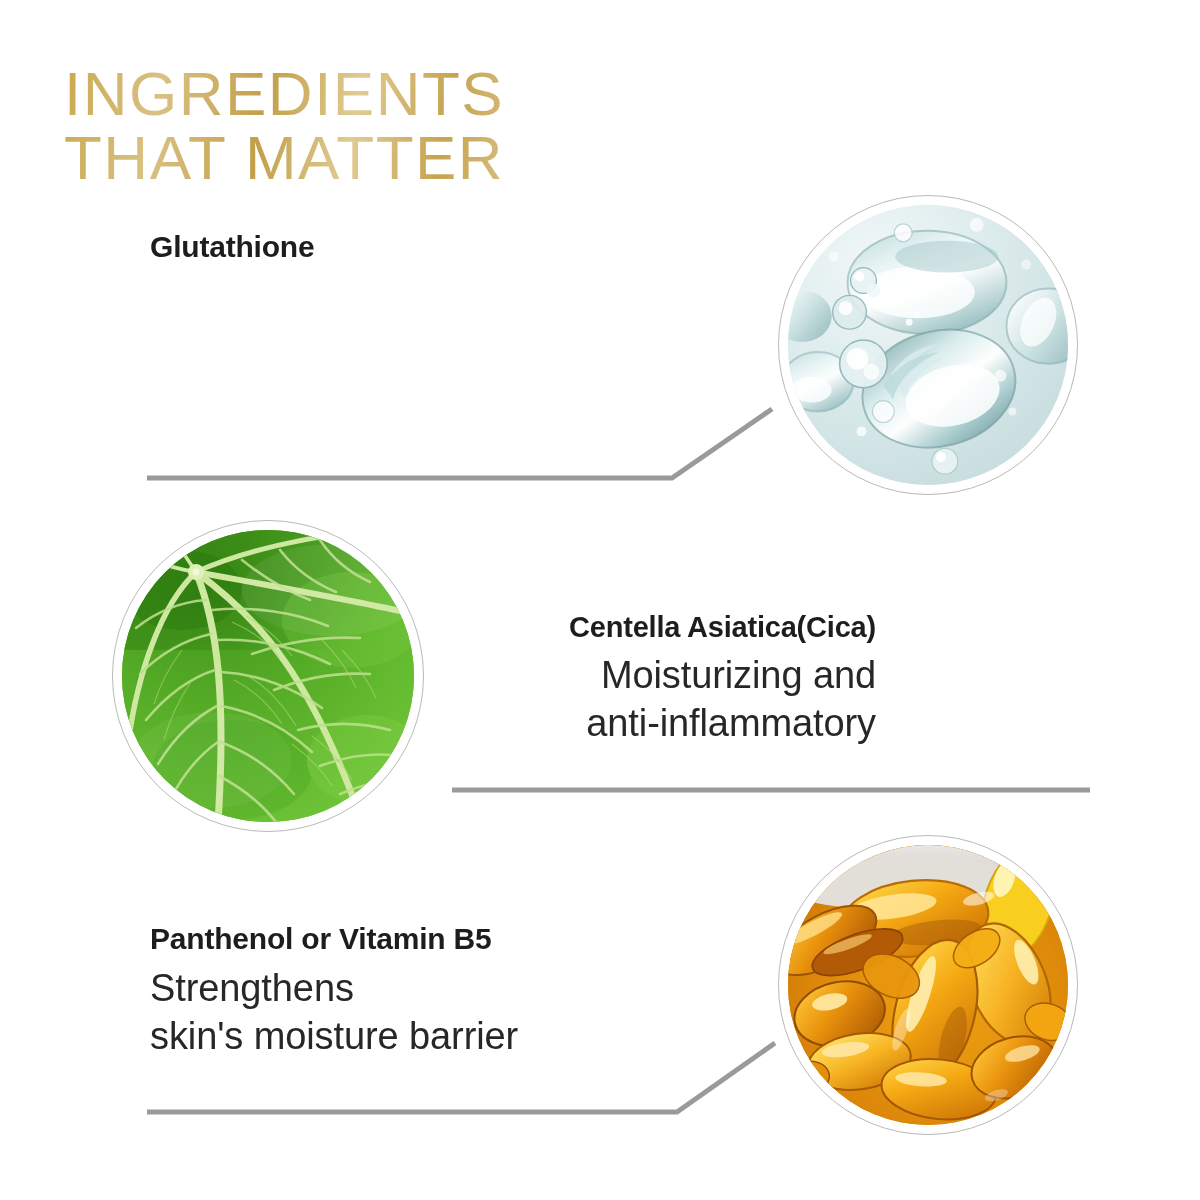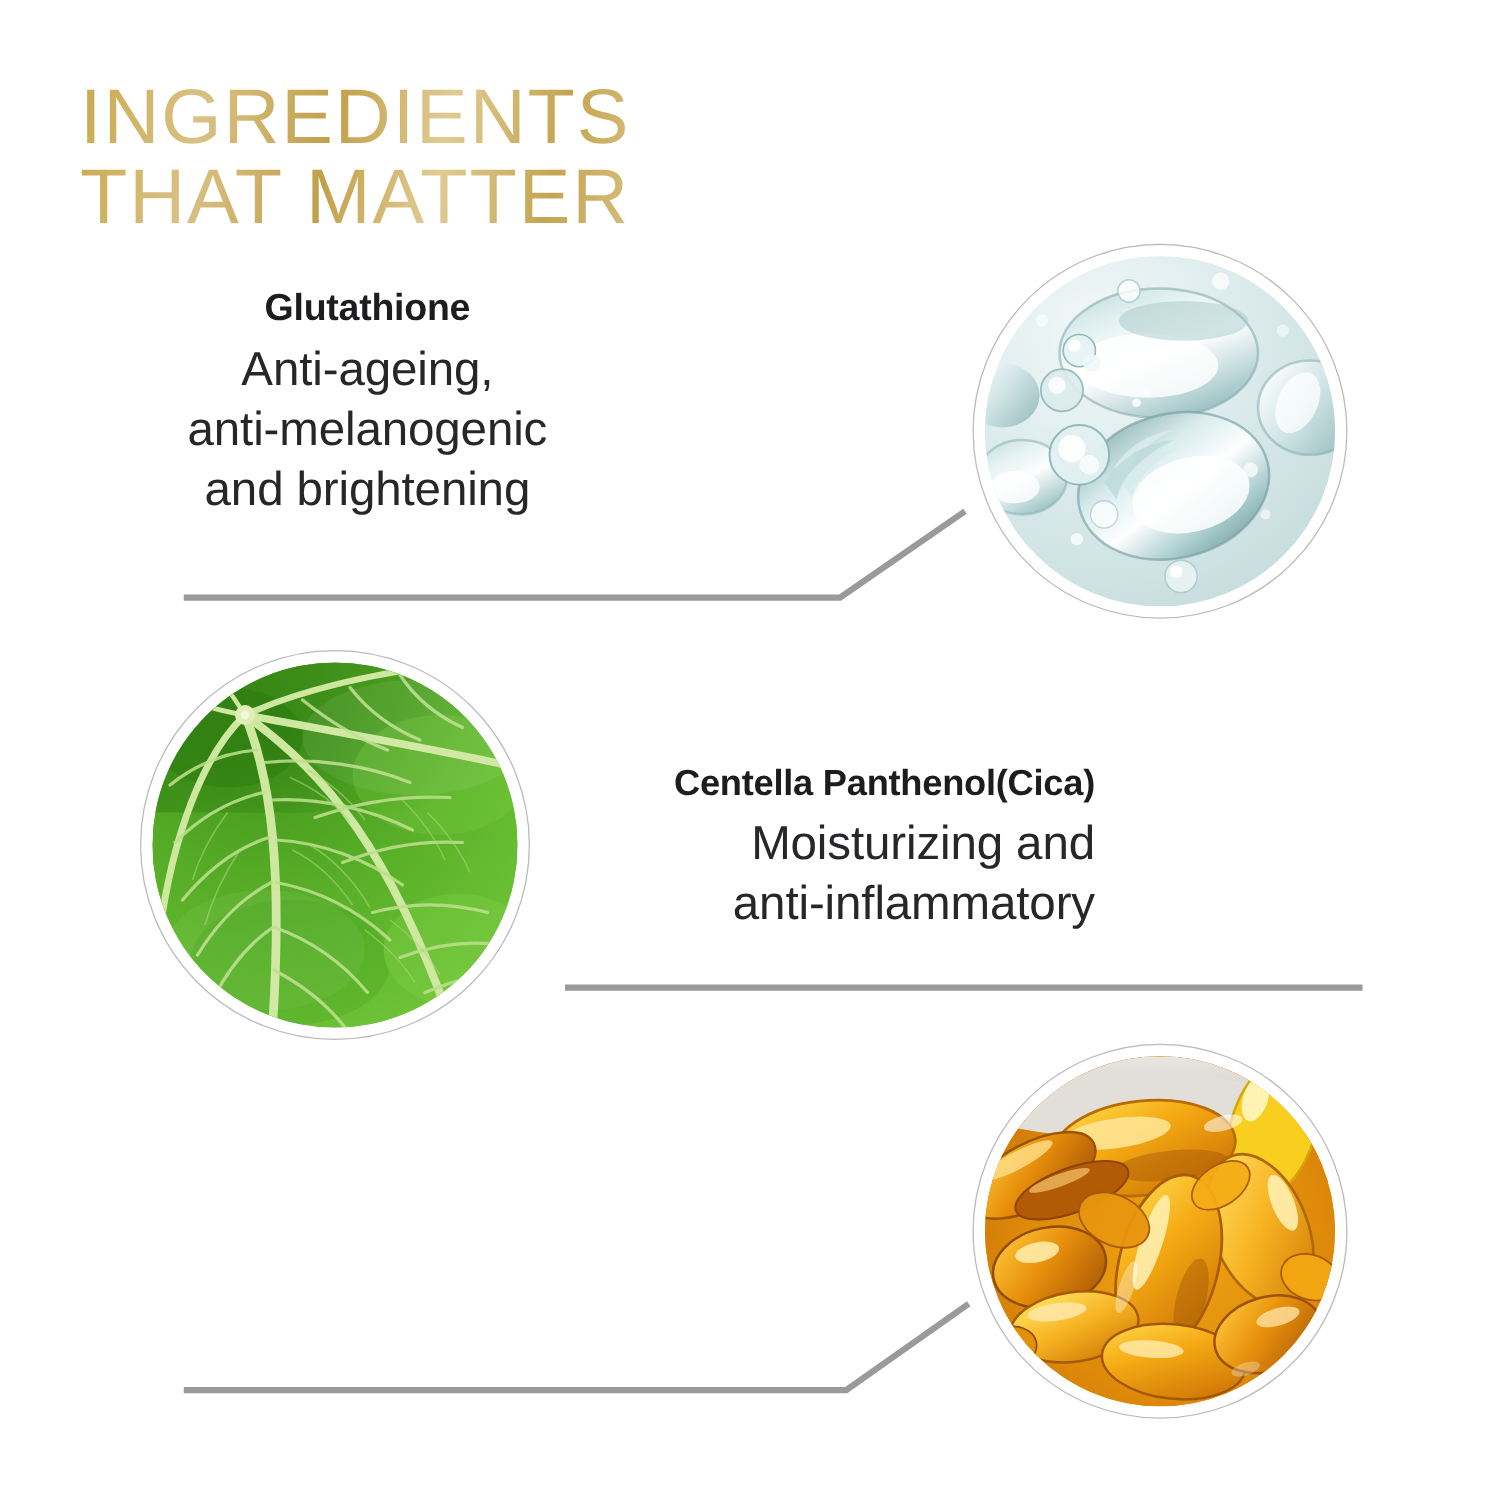--- a/index.html
+++ b/index.html
@@ -107,31 +107,33 @@
 
     <polyline points="147,478 672,478 772,409" fill="none" stroke="#9a9a9a" stroke-width="5" stroke-linecap="butt" stroke-linejoin="miter"></polyline>
 
     <line x1="452" y1="790" x2="1090" y2="790" stroke="#9a9a9a" stroke-width="5" stroke-linecap="butt"></line>
 
     <polyline points="147,1112 677,1112 775,1043" fill="none" stroke="#9a9a9a" stroke-width="5" stroke-linecap="butt" stroke-linejoin="miter"></polyline>
   </svg>
 
   <div id="block-glutathione">
     <div class="ing-name">Glutathione</div>
-    <div class="ing-desc">Anti-ageing,
-anti-melanogenic
-and brightening</div>
   </div>
 
   <div id="block-centella">
-    <div class="ing-name">Centella Panthenol(Cica)</div>
+    <div class="ing-name">Centella Asiatica(Cica)</div>
     <div class="ing-desc">Moisturizing and
 anti-inflammatory</div>
   </div>
 
+  <div id="block-panthenol">
+    <div class="ing-name">Panthenol or Vitamin B5</div>
+    <div class="ing-desc">Strengthens
+skin's moisture barrier</div>
+  </div>
 
   <div id="circle-glutathione" class="circle-wrap">
     <div class="circle-img gel-bg">
       <svg class="art" viewBox="0 0 282 282" preserveAspectRatio="xMidYMid slice">
         <defs>
           <linearGradient id="gelA" x1="0" y1="0" x2="0.6" y2="1">
             <stop offset="0%" stop-color="#bcd8da"></stop>
             <stop offset="35%" stop-color="#e8f4f4"></stop>
             <stop offset="60%" stop-color="#ffffff"></stop>
             <stop offset="100%" stop-color="#9fc4c6"></stop>

